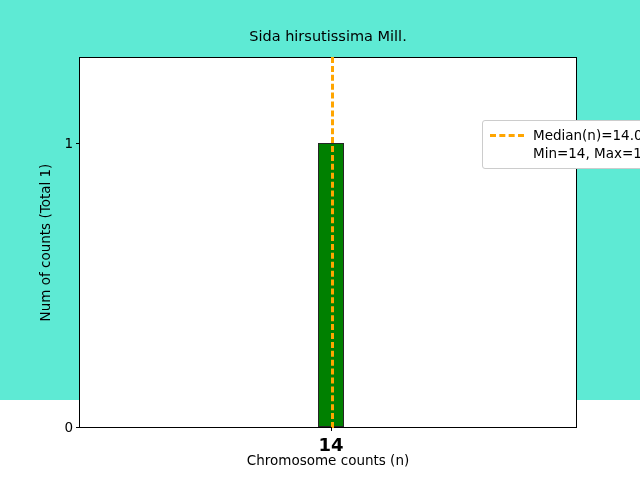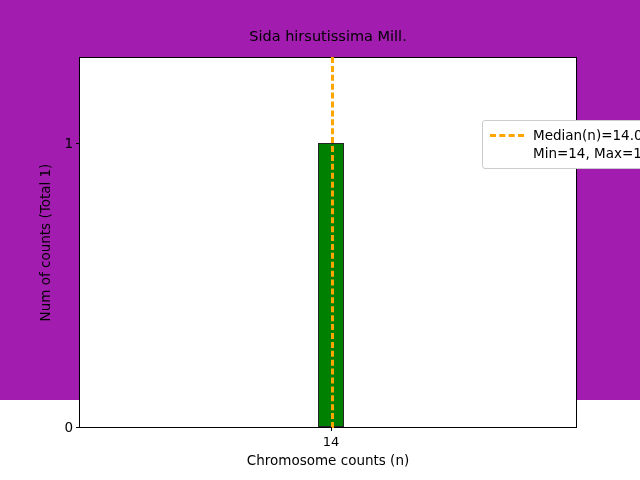--- a/index.html
+++ b/index.html
@@ -14,21 +14,21 @@
     overflow: hidden;
     font-family: "DejaVu Sans", sans-serif;
     color: #000000;
   }
 
   
   #figure {
     position: absolute;
     left: 0; top: 0;
     width: 640px; height: 400px;
-    background: #a21caf;
+    background: #5eead4;
   }
 
   
   #chart-title {
     position: absolute;
     left: 79px;
     top: 29px;
     width: 498px;
     text-align: center;
     font-size: 14.5px;
@@ -95,23 +95,24 @@
     top: 100%;
     height: 4.2px;
     width: 0;
     border-left: 1.3px solid #000000;
   }
   .xtick-label {
     position: absolute;
     top: 100%;
     margin-top: 7px;
     transform: translateX(-50%);
-    font-size: 13px;
-    white-space: nowrap;
-    color: #000000;
+    font-size: 18px;
+    white-space: nowrap;
+    color: #000000;
+    font-weight: bold;
   }
 
   
   #xlabel {
     position: absolute;
     left: 79px;
     top: 452px;
     width: 498px;
     text-align: center;
     font-size: 13.5px;

